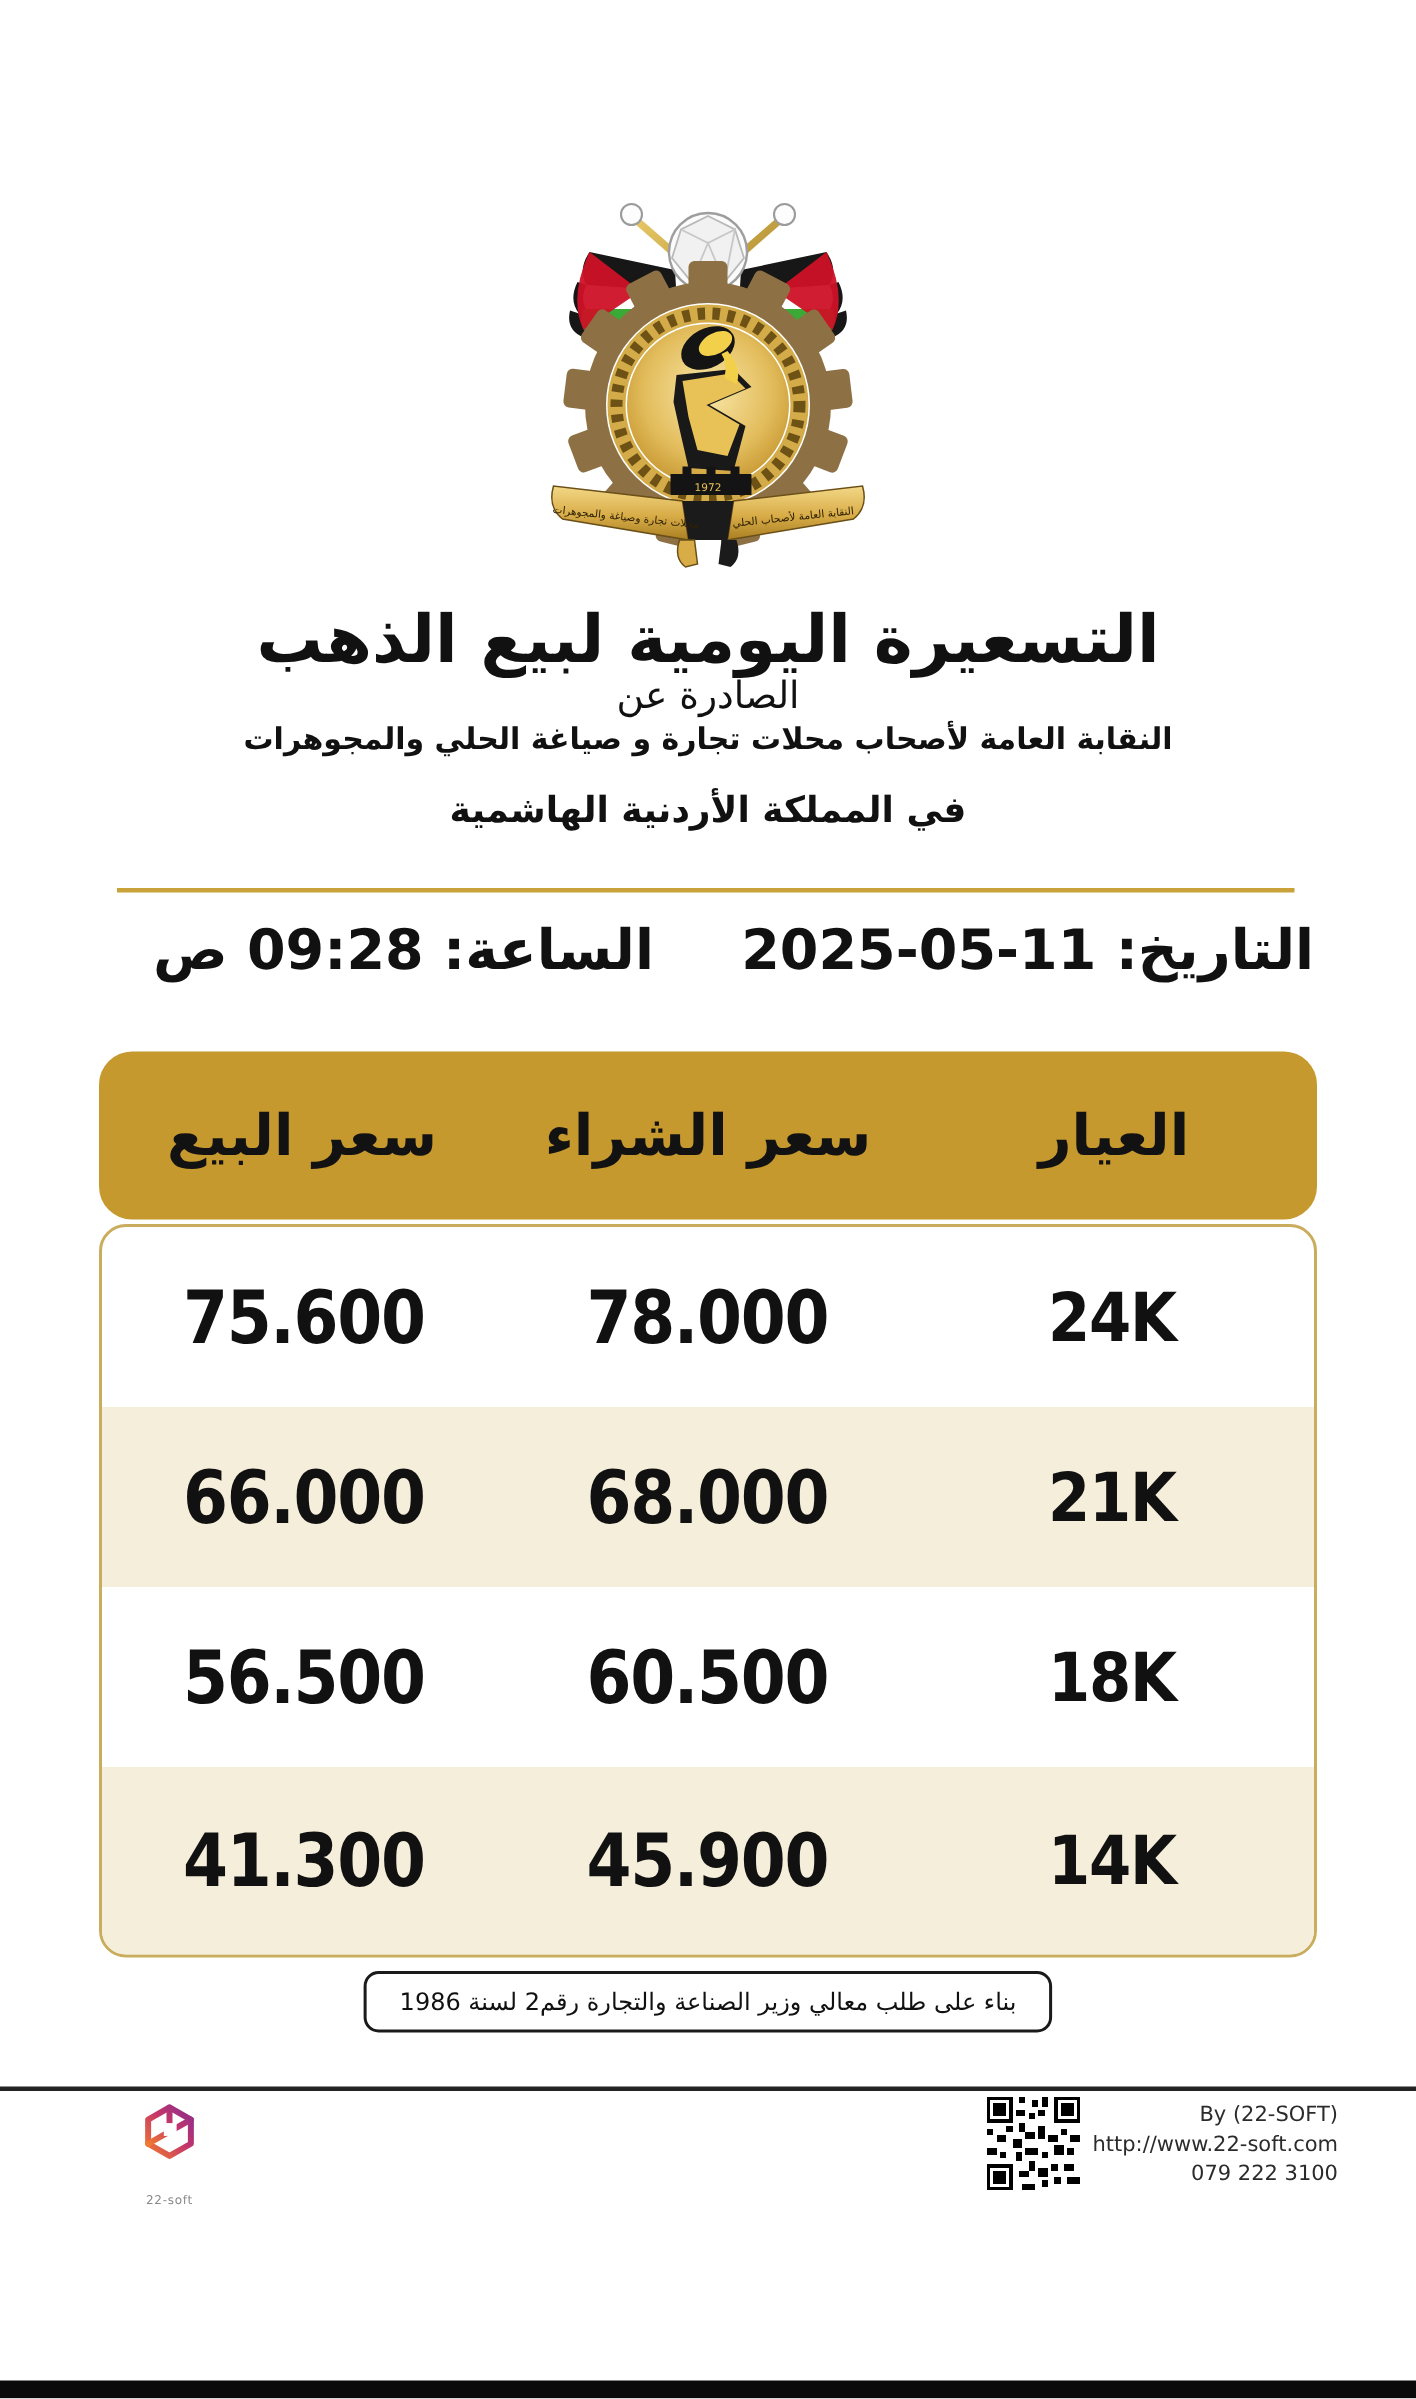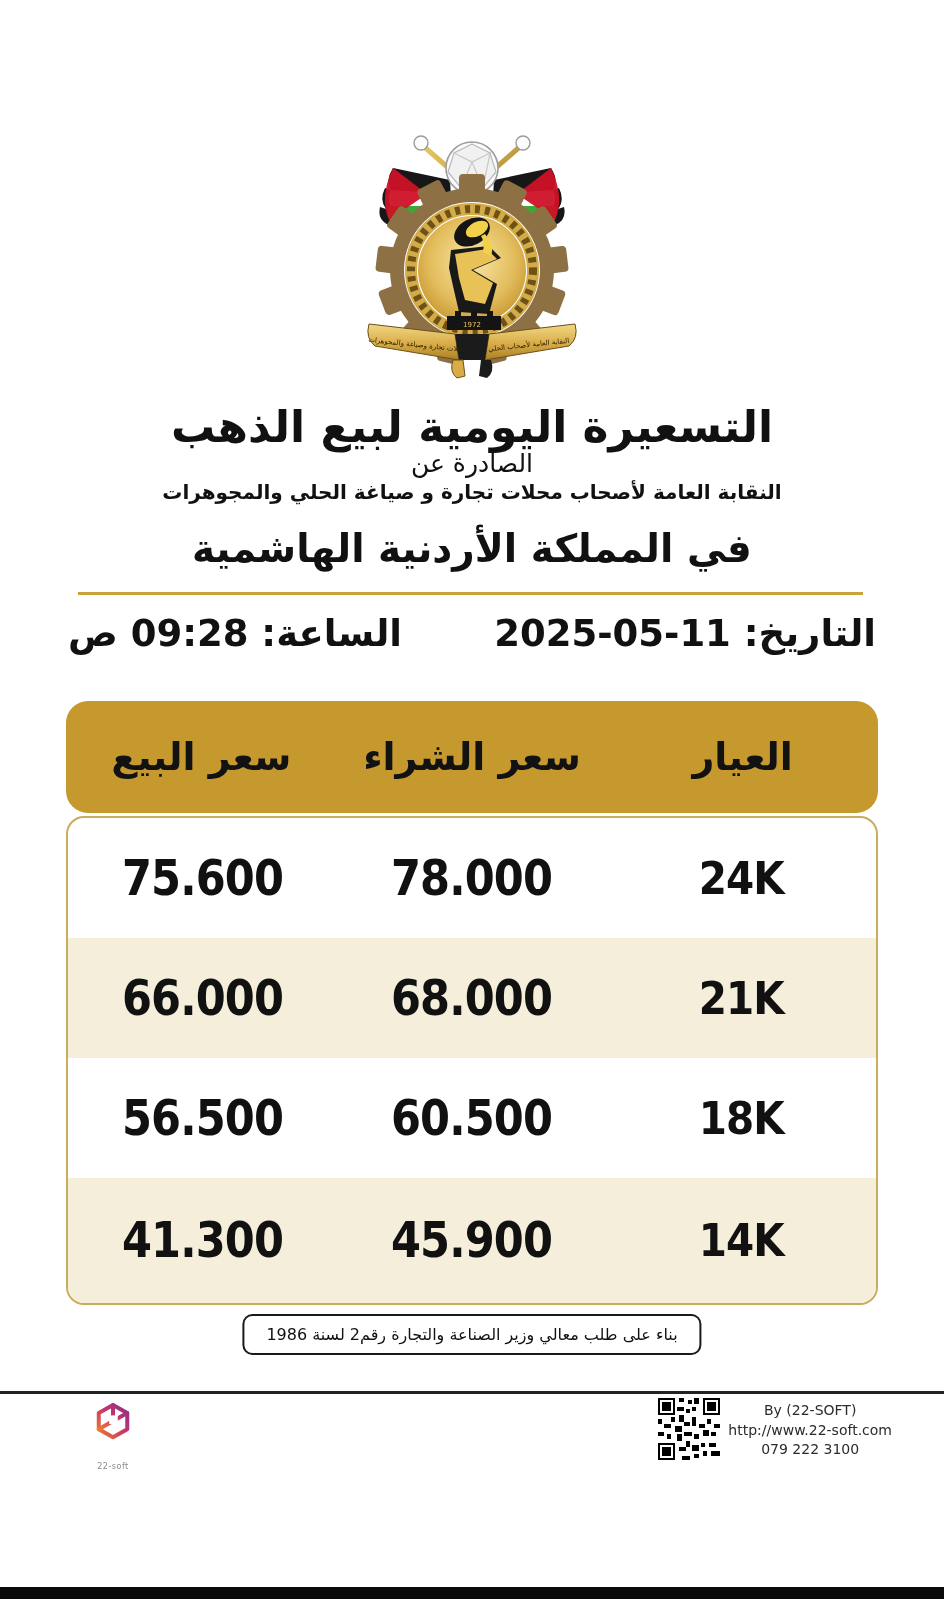--- a/index.html
+++ b/index.html
@@ -26,34 +26,34 @@
     font-size:25px;font-weight:500;
   }
   .syndicate{
     position:absolute;top:480px;left:0;width:100%;
     text-align:center;direction:rtl;
     font-size:20px;font-weight:600;
   }
   .country{
     position:absolute;top:526px;left:0;width:100%;
     text-align:center;direction:rtl;
-    font-size:39px;font-weight:600;
+    font-size:24px;font-weight:600;
   }
   .gold-rule{
     position:absolute;top:592px;left:78px;width:785px;height:3px;
     background:#c9a23a;border:none;margin:0;
   }
   
   .datetime-row{
     position:absolute;top:612px;left:0;width:100%;
     padding:0 68px;box-sizing:border-box;
     display:flex;direction:rtl;justify-content:space-between;align-items:center;
     font-size:37px;font-weight:bold;
   }
-  .datetime-row .pair{white-space:nowrap;direction:rtl;}
+  .datetime-row .pair{white-space:nowrap;direction:rtl;margin-left:34px;}
   
   .gold-table{position:absolute;top:701px;left:66px;width:812px;}
   .gt-head{
     background:#c6992f;border-radius:22px;
     height:112px;
     display:grid;grid-template-columns:1fr 1fr 1fr;direction:rtl;
     align-items:center;justify-items:center;
     font-size:38px;font-weight:bold;color:#121212;
   }
   .gt-body{
@@ -88,21 +88,21 @@
     position:absolute;top:1391px;left:0;width:100%;height:3px;
     background:#222;border:none;margin:0;
   }
   .brand{position:absolute;top:1402px;left:78px;width:70px;text-align:center;}
   .brand-caption{font-size:8px;color:#8a8a8a;margin-top:14px;letter-spacing:.5px;}
   .credit{
     position:absolute;top:1398px;right:52px;
     display:flex;align-items:flex-start;gap:8px;
   }
   .credit-text{
-    font-size:14px;line-height:1.4;color:#2b2b2b;text-align:center;
+    font-size:14px;line-height:1.4;color:#2b2b2b;text-align:right;
     padding-top:3px;font-weight:500;
   }
   .bottom-bar{
     position:absolute;bottom:0;left:0;width:100%;height:12px;background:#0a0a0a;
   }
 </style>
 </head>
 <body>
 
 <div class="page">

